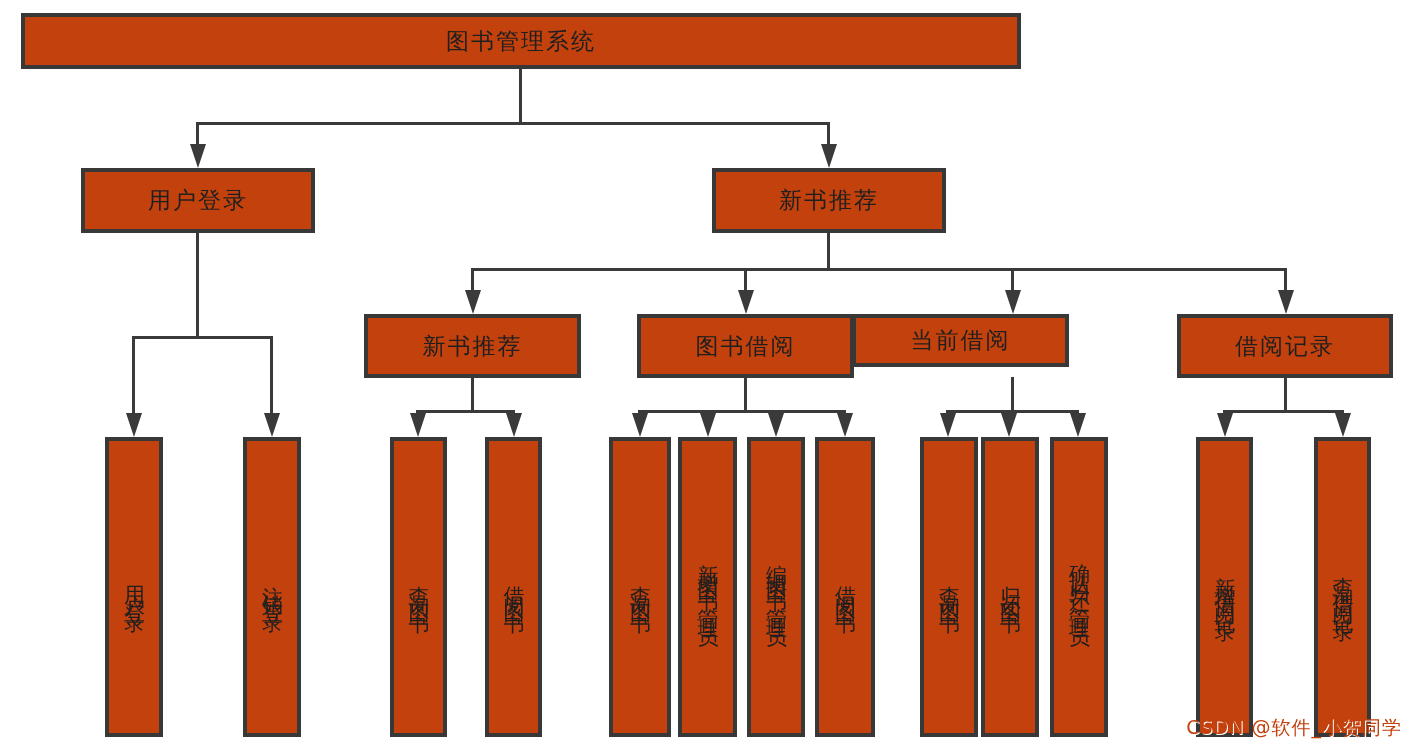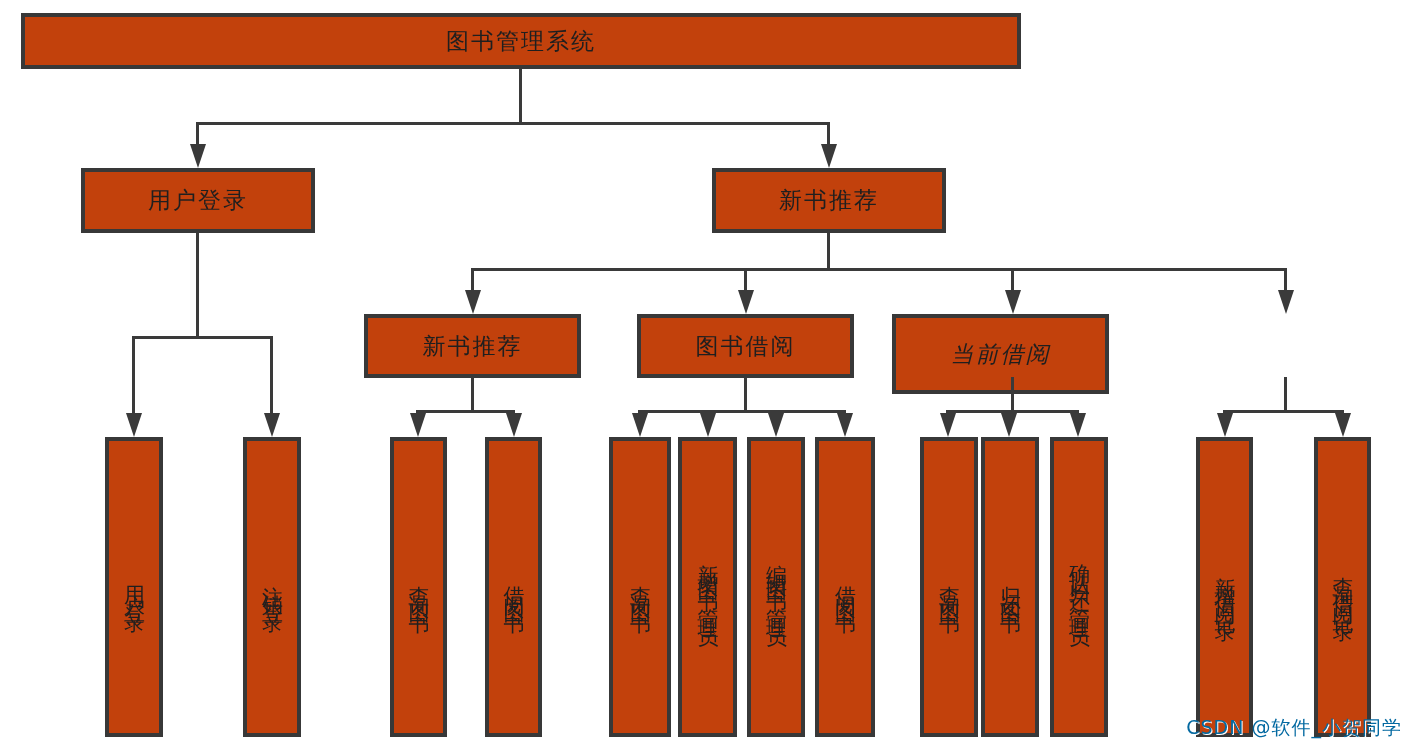--- a/index.html
+++ b/index.html
@@ -42,21 +42,21 @@
     width:0;height:0;
     border-style:solid;
     border-width:24px 8px 0 8px;
     border-color:#3a3a3a transparent transparent transparent;
   }
   .watermark{
     position:absolute;
     right:3px;bottom:6px;
     font-size:19px;
     letter-spacing:1px;
-    color:#0369a1;
+    color:#c2410c;
     text-shadow:1px 1px 0 #ffffff;
     white-space:nowrap;
     z-index:5;
   }
 </style>
 </head>
 <body>
 
 <div class="stage">
 
@@ -70,22 +70,25 @@
   <div class="node" style="left:712px;top:168px;width:234px;height:65px;">
     <span class="hlabel">新书推荐</span>
   </div>
 
   <div class="node" style="left:364px;top:314px;width:217px;height:64px;">
     <span class="hlabel">新书推荐</span>
   </div>
   <div class="node" style="left:637px;top:314px;width:217px;height:64px;">
     <span class="hlabel">图书借阅</span>
   </div>
-  <div class="node" style="left:892px;top:314px;width:217px;height:80px;font-style:italic;">
+  <div class="node" style="left:852px;top:314px;width:217px;height:53px;">
     <span class="hlabel">当前借阅</span>
+  </div>
+  <div class="node" style="left:1177px;top:314px;width:216px;height:64px;">
+    <span class="hlabel">借阅记录</span>
   </div>
 
   <div class="node leaf" style="left:105px;width:58px;">
     <span class="vtext">用户登录</span>
   </div>
   <div class="node leaf" style="left:243px;width:58px;">
     <span class="vtext">注销登录</span>
   </div>
 
   <div class="node leaf" style="left:390px;width:57px;">

